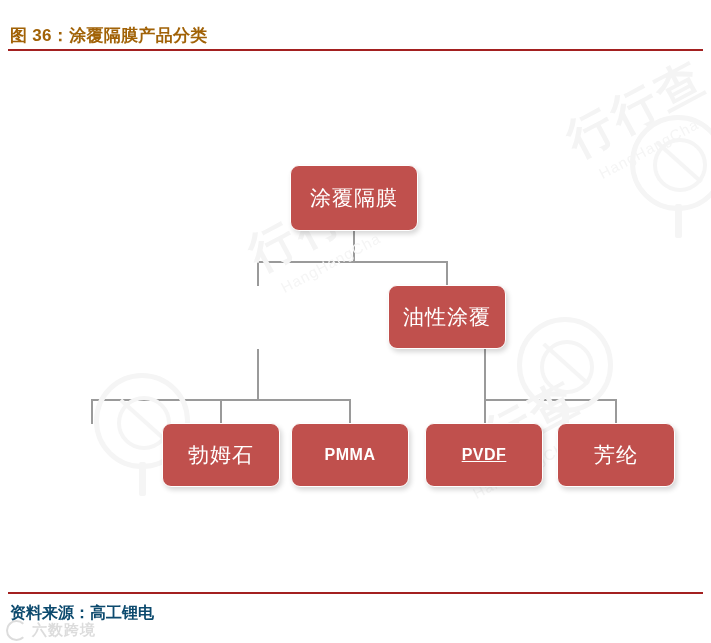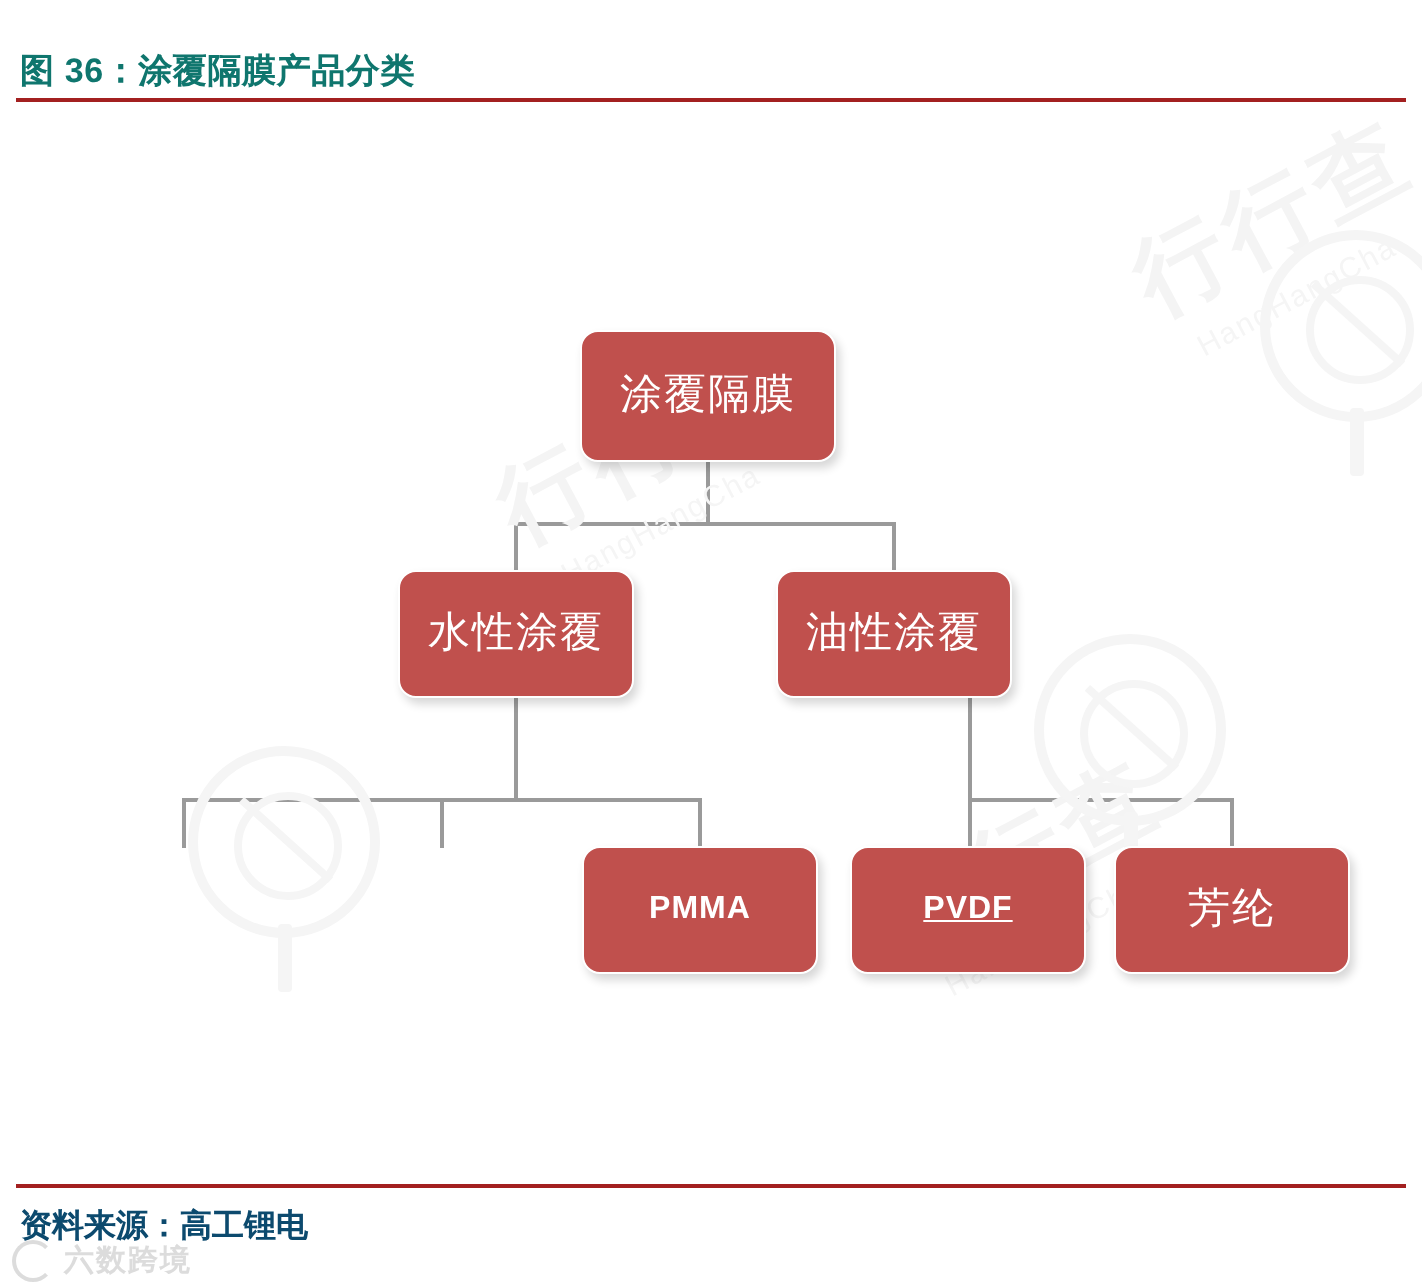--- a/index.html
+++ b/index.html
@@ -17,21 +17,21 @@
   }
 
   
   #figure-title {
     position: absolute;
     left: 10px;
     top: 24px;
     font-size: 17px;
     font-weight: bold;
     letter-spacing: 0.3px;
-    color: #0f766e;
+    color: #a16207;
     white-space: nowrap;
   }
   #title-rule {
     position: absolute;
     left: 8px;
     top: 49px;
     width: 695px;
     height: 2px;
     background: #A32020;
   }
@@ -266,27 +266,27 @@
   <div class="watermark wm-ring" id="wm-ring-3">
     <div class="wm-ring-inner"></div>
       <div class="wm-ring-slash"></div>
       <div class="wm-ring-bar"></div>
   </div>
 
   <div class="node" id="node-root">
     <span class="node-label">涂覆隔膜</span>
   </div>
 
-  <div class="node" id="node-water">
-    <span class="node-label">水性涂覆</span>
-  </div>
   <div class="node" id="node-oil">
     <span class="node-label">油性涂覆</span>
   </div>
 
+  <div class="node" id="node-boehmite">
+    <span class="node-label">勃姆石</span>
+  </div>
   <div class="node latin" id="node-pmma">
     <span class="node-label">PMMA</span>
   </div>
   <div class="node latin" id="node-pvdf">
     <span class="node-label">PVDF</span>
   </div>
   <div class="node" id="node-aramid">
     <span class="node-label">芳纶</span>
   </div>
 

